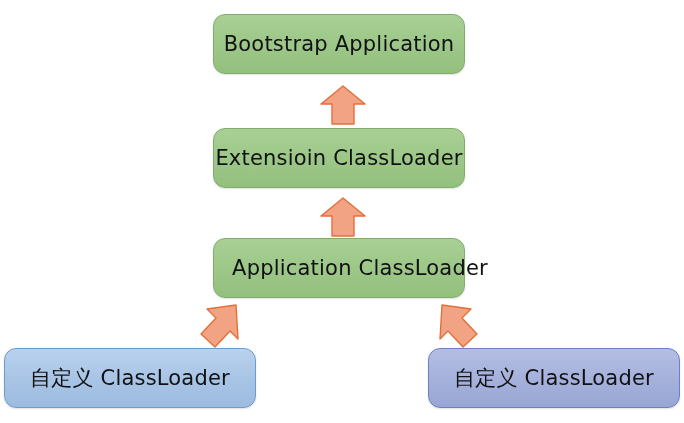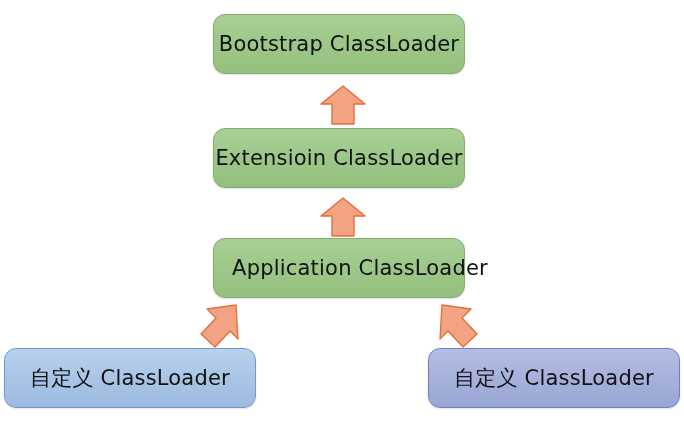--- a/index.html
+++ b/index.html
@@ -74,21 +74,21 @@
     stroke-width: 1.4;
     stroke-linejoin: round;
   }
 </style>
 </head>
 <body>
 
 <div id="canvas">
 
   <div class="node green" style="left:213px; top:14px; width:252px; height:60px;">
-    <span class="node-label">Bootstrap ClassLoader</span>
+    <span class="node-label">Bootstrap Application</span>
   </div>
 
   <div class="arrow" style="left:320px; top:85px; width:46px; height:40px;">
     <svg width="46" height="40" viewBox="0 0 46 40">
       <polygon class="arrow-body" points="23,1 45,19 34,19 34,39 12,39 12,19 1,19"></polygon>
     </svg>
   </div>
 
   <div class="node green" style="left:213px; top:128px; width:252px; height:60px;text-align:center;">
     <span class="node-label">Extensioin ClassLoader</span>

